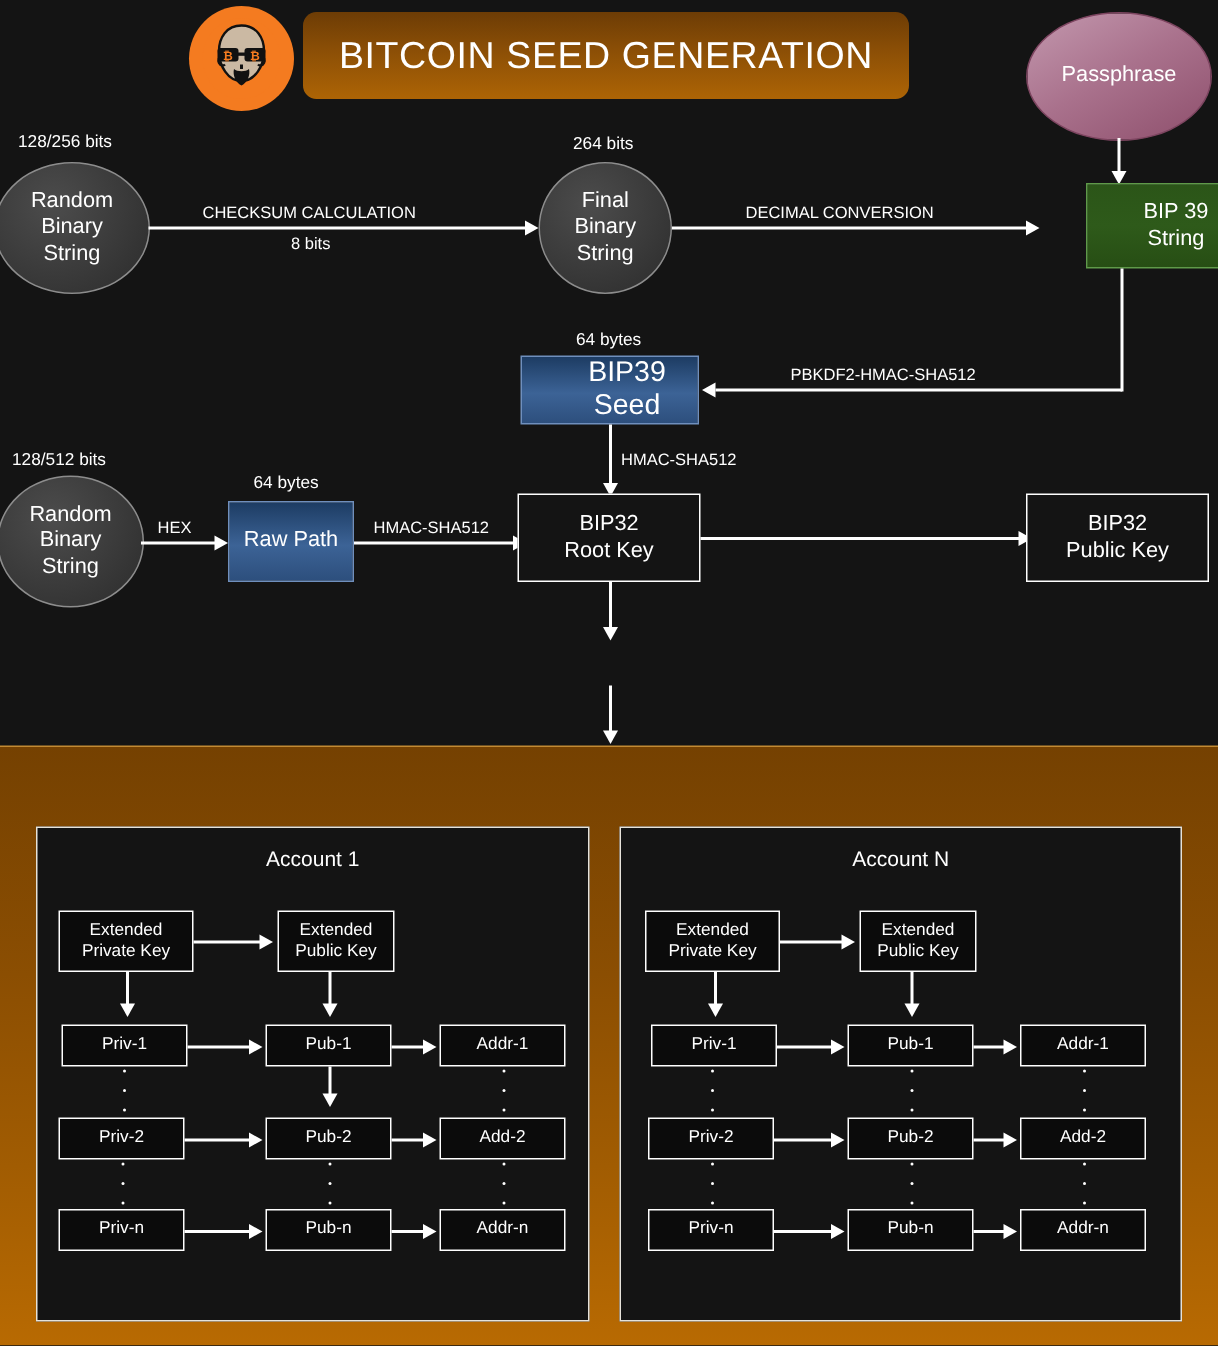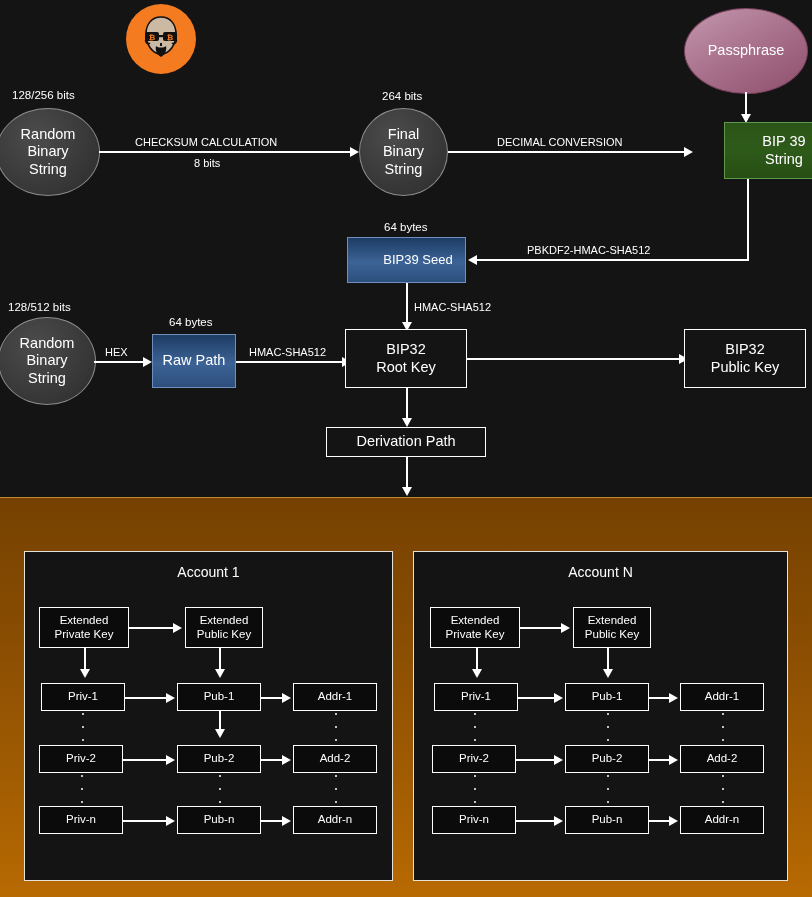--- a/index.html
+++ b/index.html
@@ -106,20 +106,21 @@
       <rect x="13" y="22" width="14" height="9" rx="2" fill="#111"></rect>
       <rect x="31" y="22" width="14" height="9" rx="2" fill="#111"></rect>
       <rect x="26" y="25" width="6" height="2.2" fill="#111"></rect>
       <text x="20" y="30" font-size="8" fill="#f47b20" text-anchor="middle" font-family="DejaVu Sans, sans-serif" font-weight="bold">₿</text>
       <text x="38" y="30" font-size="8" fill="#f47b20" text-anchor="middle" font-family="DejaVu Sans, sans-serif" font-weight="bold">₿</text>
       <path d="M24 36c2 2 8 2 10 0 1 4-1 9-5 11-4-2-6-7-5-11z" fill="#111"></path>
       <path d="M28 33h2v3h-2z" fill="#111"></path>
     </svg>
   </div>
 
+  <div class="title-bar">BITCOIN SEED GENERATION</div>
 
   <div class="cap" style="left:12px; top:89px;">128/256 bits</div>
 
   <div class="node ellipse" style="left:-4px; top:108px; width:104px; height:88px; font-size:14.5px;">
     <span>Random</span>
     <span>Binary</span>
     <span>String</span>
   </div>
 
   <div class="hline" style="left:99px; top:151px; width:253px;"></div>
@@ -144,21 +145,21 @@
   <div class="vline" style="left:745px; top:92px; height:25px;"></div>
   <div class="arrow-d" style="left:741px; top:114px;"></div>
 
   <div class="node box green" style="left:724px; top:122px; width:120px; height:57px; font-size:14.5px;">
     <span>BIP 39</span>
     <span>String</span>
   </div>
 
   <div class="cap" style="left:384px; top:221px;">64 bytes</div>
 
-  <div class="node box blue" style="left:347px; top:237px; width:119px; height:46px; font-size:13px;padding-left:23px;">BIP39 Seed</div>
+  <div class="node box blue" style="left:347px; top:237px; width:119px; height:46px; font-size:19px;padding-left:23px;">BIP39 Seed</div>
 
   <div class="vline" style="left:747px; top:179px; height:82px;"></div>
   <div class="hline" style="left:477px; top:259px; width:271px;"></div>
   <div class="arrow-l" style="left:468px; top:255px;"></div>
   <div class="elabel" style="left:527px; top:244px;">PBKDF2-HMAC-SHA512</div>
 
   <div class="vline" style="left:406px; top:283px; height:42px;"></div>
   <div class="arrow-d" style="left:402px; top:322px;"></div>
   <div class="elabel" style="left:414px; top:301px;">HMAC-SHA512</div>
 
@@ -191,21 +192,20 @@
   <div class="arrow-r" style="left:679px; top:354px;"></div>
 
   <div class="node box" style="left:684px; top:329px; width:122px; height:59px; font-size:14.5px;">
     <span>BIP32</span>
     <span>Public Key</span>
   </div>
 
   <div class="vline" style="left:406px; top:388px; height:33px;"></div>
   <div class="arrow-d" style="left:402px; top:418px;"></div>
 
-  <div class="node box" style="left:326px; top:427px; width:160px; height:30px; font-size:14.5px;">Derivation Path</div>
 
   <div class="vline" style="left:406px; top:457px; height:33px;"></div>
   <div class="arrow-d" style="left:402px; top:487px;"></div>
 
   <div class="wallet">
 
     <div class="account" style="left:24px; top:53px; width:369px; height:330px;">
       <div class="account-title">Account 1</div>
 
       <div class="small-box" style="left:14px; top:55px; width:90px; height:41px;">

